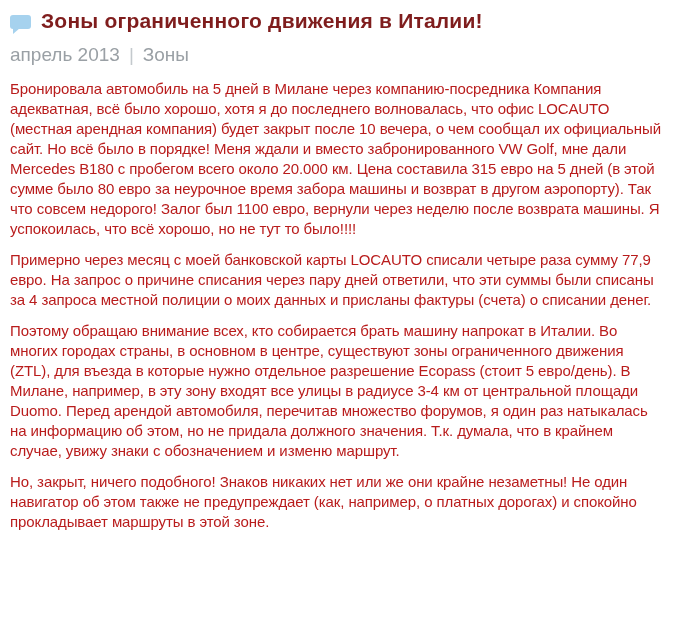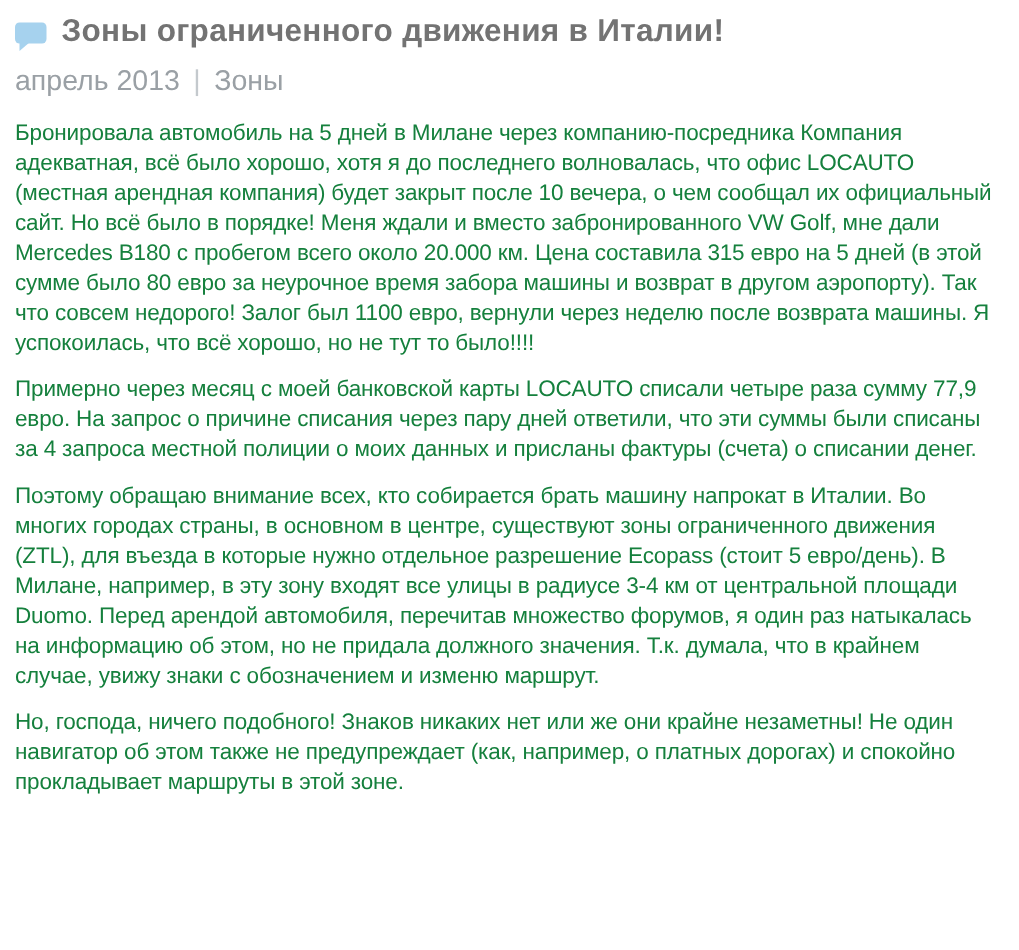--- a/index.html
+++ b/index.html
@@ -43,39 +43,39 @@
     height: 0;
     border-left: 0px solid transparent;
     border-right: 7px solid transparent;
     border-top: 6px solid #a6d2ee;
   }
   h1.post-title {
     margin: 0;
     font-size: 21px;
     line-height: 24px;
     font-weight: bold;
-    color: #737373;
+    color: #7f1d1d;
     letter-spacing: 0.2px;
   }
   .post-meta {
     display: flex;
     align-items: center;
     gap: 9px;
     font-size: 19px;
     color: #9aa0a5;
     margin: 0 0 13px 0;
   }
   .post-meta .sep {
     color: #c4c9cd;
   }
   .post-body p {
     margin: 0 0 11px 0;
     font-size: 15px;
     line-height: 20px;
-    color: #15803d;
+    color: #b91c1c;
     letter-spacing: -0.1px;
   }
 </style>
 </head>
 <body>
 
 <div class="page">
   <div class="post">
 
     <div class="post-header">
@@ -86,17 +86,17 @@
     <div class="post-meta">
       <span>апрель 2013</span>
       <span class="sep">|</span>
       <span>Зоны</span>
     </div>
 
     <div class="post-body">
       <p>Бронировала автомобиль на 5 дней в Милане через компанию-посредника Компания адекватная, всё было хорошо, хотя я до последнего волновалась, что офис LOCAUTO (местная арендная компания) будет закрыт после 10 вечера, о чем сообщал их официальный сайт. Но всё было в порядке! Меня ждали и вместо забронированного VW Golf, мне дали Mercedes B180 с пробегом всего около 20.000 км. Цена составила 315 евро на 5 дней (в этой сумме было 80 евро за неурочное время забора машины и возврат в другом аэропорту). Так что совсем недорого! Залог был 1100 евро, вернули через неделю после возврата машины. Я успокоилась, что всё хорошо, но не тут то было!!!!</p>
       <p>Примерно через месяц с моей банковской карты LOCAUTO списали четыре раза сумму 77,9 евро. На запрос о причине списания через пару дней ответили, что эти суммы были списаны за 4 запроса местной полиции о моих данных и присланы фактуры (счета) о списании денег.</p>
       <p>Поэтому обращаю внимание всех, кто собирается брать машину напрокат в Италии. Во многих городах страны, в основном в центре, существуют зоны ограниченного движения (ZTL), для въезда в которые нужно отдельное разрешение Ecopass (стоит 5 евро/день). В Милане, например, в эту зону входят все улицы в радиусе 3-4 км от центральной площади Duomo. Перед арендой автомобиля, перечитав множество форумов, я один раз натыкалась на информацию об этом, но не придала должного значения. Т.к. думала, что в крайнем случае, увижу знаки с обозначением и изменю маршрут.</p>
-      <p>Но, господа, ничего подобного! Знаков никаких нет или же они крайне незаметны! Не один навигатор об этом также не предупреждает (как, например, о платных дорогах) и спокойно прокладывает маршруты в этой зоне.</p>
+      <p>Но, закрыт, ничего подобного! Знаков никаких нет или же они крайне незаметны! Не один навигатор об этом также не предупреждает (как, например, о платных дорогах) и спокойно прокладывает маршруты в этой зоне.</p>
     </div>
 
   </div>
 </div>
 
 </body></html>

